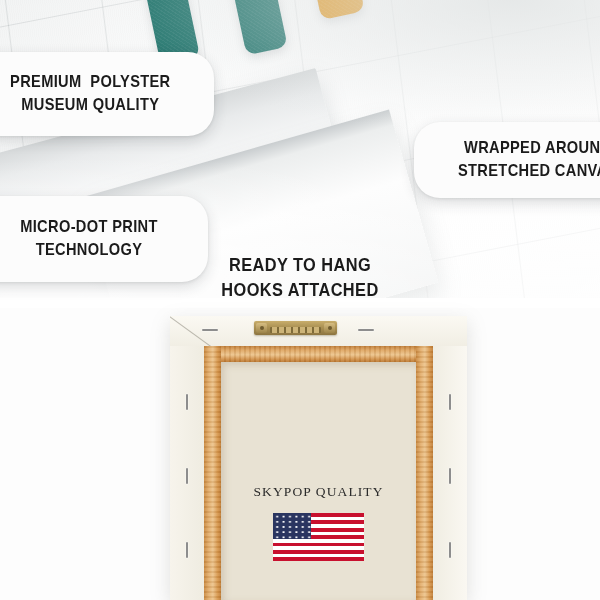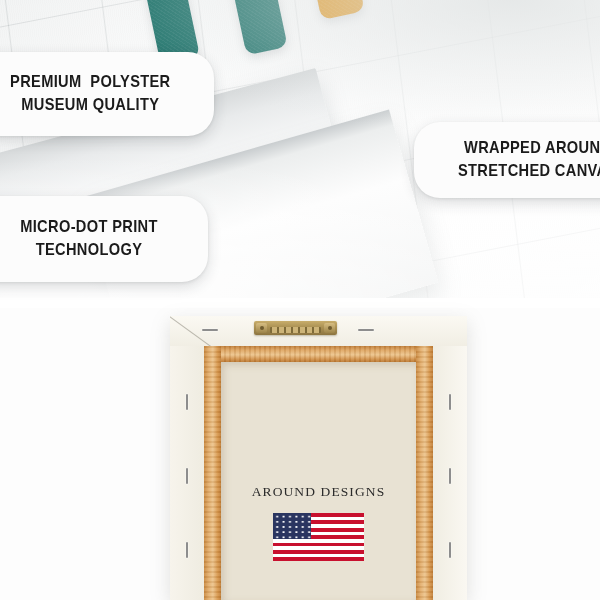--- a/index.html
+++ b/index.html
@@ -162,36 +162,40 @@
   <div class="pill" id="pill-micro">
     <span class="ln">MICRO-DOT PRINT</span>
     <span class="ln">TECHNOLOGY</span>
   </div>
 
   <div class="pill" id="pill-wrapped">
     <span class="ln">WRAPPED AROUND</span>
     <span class="ln">STRETCHED CANVAS</span>
   </div>
 
+  <div id="ready-heading">
+    <span class="ln">READY TO HANG</span>
+    <span class="ln">HOOKS ATTACHED</span>
+  </div>
 
   <div class="canvas-wrap">
     <div class="canvas-outer"></div>
     <div class="bevel-left"></div>
     <div class="bevel-right"></div>
     <div class="bevel-top"></div>
     <div class="fold">
         <i></i>
       </div>
 
     <div class="wood-inner-shadow"></div>
     <div class="wood wood-h" id="wood-top"></div>
     <div class="wood wood-v" id="wood-left"></div>
     <div class="wood wood-v" id="wood-right"></div>
 
-    <div id="logo-text">AROUND DESIGNS</div>
+    <div id="logo-text">SKYPOP QUALITY</div>
     <div class="flag">
       <div class="stripes"></div>
       <div class="union">
         <div class="stars"></div>
       </div>
     </div>
 
     <div id="staples">
         <span class="staple v" style="left: 16px; top: 78px; position: absolute;"></span>
         <span class="staple v" style="left: 16px; top: 152px; position: absolute;"></span>

